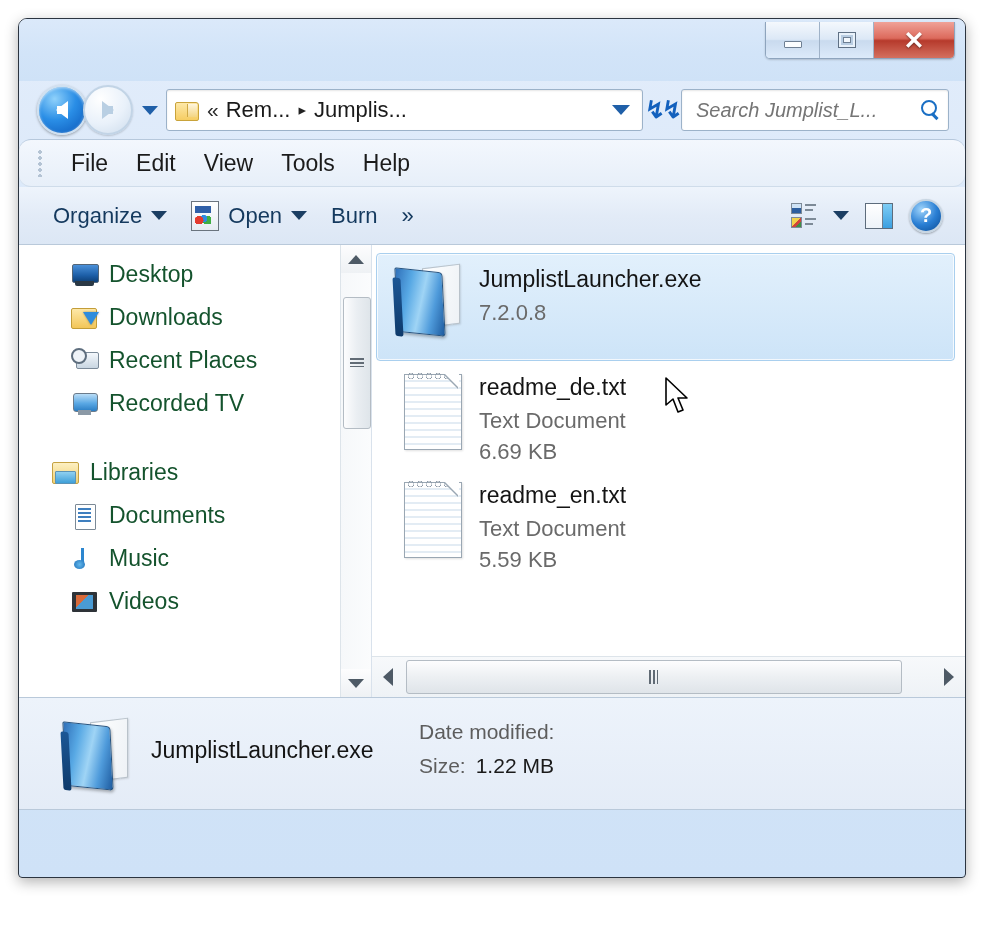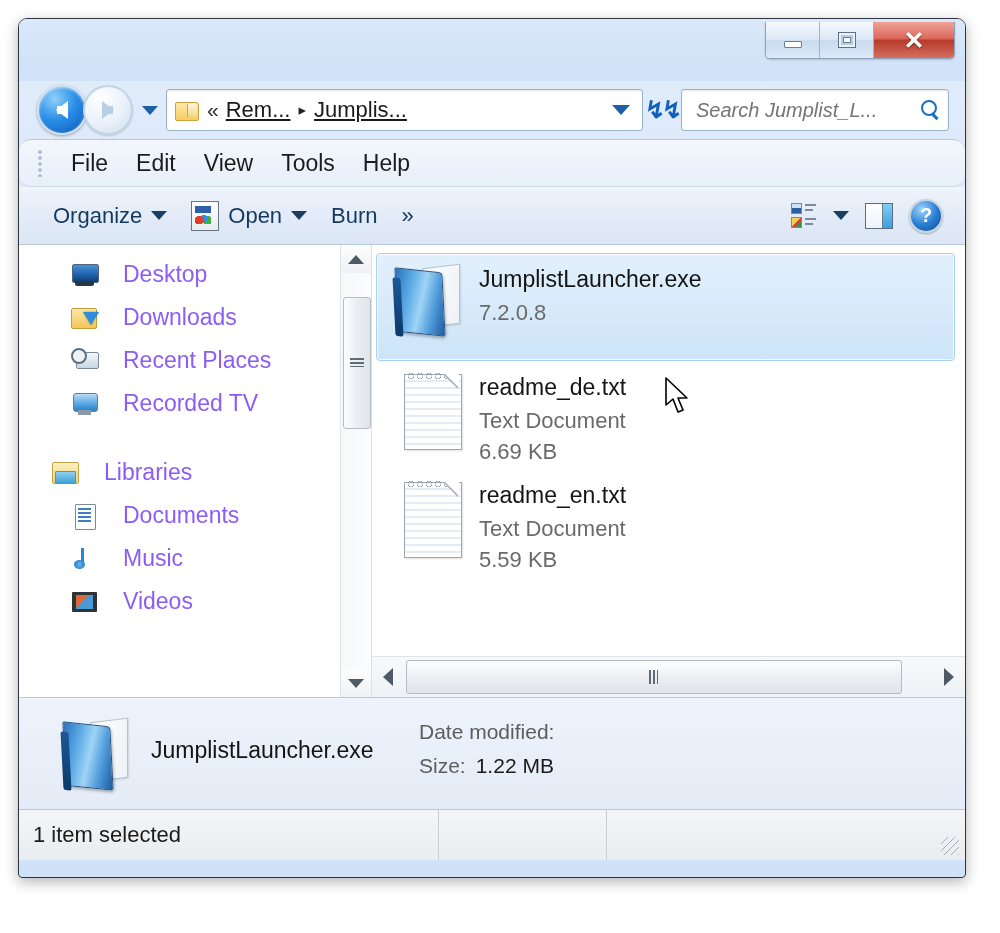--- a/index.html
+++ b/index.html
@@ -190,21 +190,21 @@
     overflow: hidden;
     font-size: 22px;
     color: #1a1a1a;
   }
   .crumb-chevrons {
     font-size: 21px;
     color: #2a2a2a;
     margin-right: 7px;
     white-space: nowrap;
   }
-  .crumb-text { white-space: nowrap; text-decoration: underline; }
+  .crumb-text { white-space: nowrap; }
   .crumb-sep {
     margin: 0 8px;
     font-size: 15px;
     color: #222;
   }
   .addr-drop {
     width: 0; height: 0;
     border-left: 9px solid transparent;
     border-right: 9px solid transparent;
     border-top: 10px solid #1f5fa8;
@@ -417,23 +417,23 @@
   .sb-scroll {
     position: absolute;
     inset: 0 20px 0 0;
     padding-top: 8px;
   }
   .sb-item {
     display: flex;
     align-items: center;
     height: 43px;
     padding-left: 52px;
-    gap: 24px;
+    gap: 10px;
     font-size: 23px;
-    color: #8b5cf6;
+    color: #14532d;
     cursor: default;
     white-space: nowrap;
   }
   .sb-item.root { padding-left: 33px; font-weight: normal; }
   .sb-gap { height: 26px; }
   .sbico { width: 28px; height: 26px; flex: none; position: relative; }
 
   
   .ico-desktop::before {
     content:""; position:absolute; left:1px; top:2px;
@@ -1004,24 +1004,18 @@
           <span class="dt-label">Date modified:</span>
         </div>
         <div class="dt-line">
           <span class="dt-label">Size:</span>
           <span class="dt-val">1.22 MB</span>
         </div>
       </div>
     </div>
   </div>
 
-  <div id="statusbar">
-    <div class="sb-seg s1">1 item selected</div>
-    <div class="sb-seg s2"></div>
-    <div class="sb-seg s3"></div>
-    <div class="grip"></div>
-  </div>
 
   <svg id="cursor" viewBox="0 0 26 38">
     <polygon points="1,1 1,28 8,22 13,35 18,33 13,21 22,21" fill="#ffffff" stroke="#000000" stroke-width="1.6" stroke-linejoin="round"></polygon>
   </svg>
 
 </div>
 
 </body></html>

